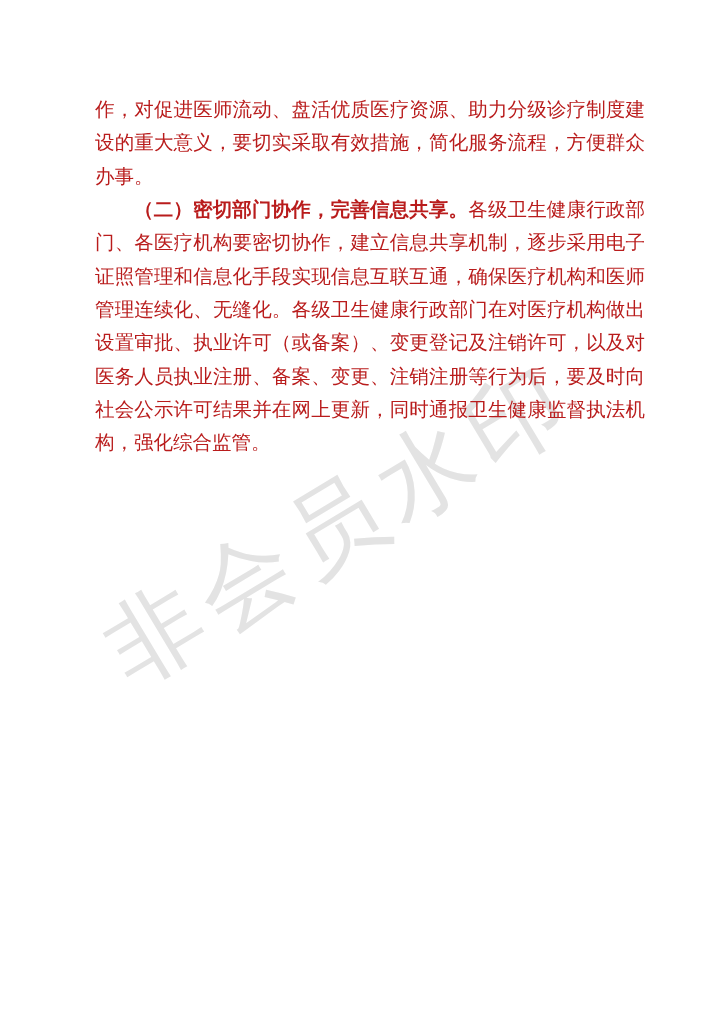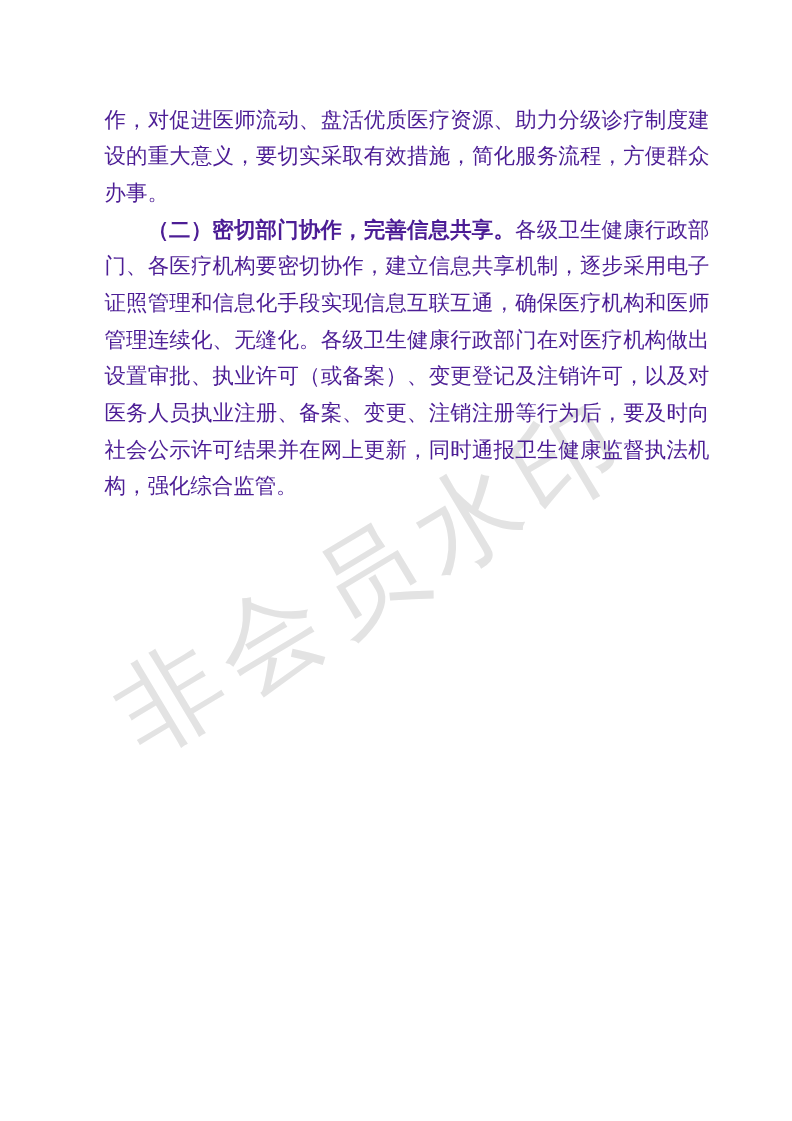--- a/index.html
+++ b/index.html
@@ -33,21 +33,21 @@
     pointer-events: none;
   }
   .page-content {
     position: absolute;
     left: 95px;
     top: 93px;
     width: 550px;
     z-index: 1;
     font-size: 19.5px;
     line-height: 33.35px;
-    color: #4c1d95;
+    color: #b91c1c;
     text-align: justify;
   }
   .para {
     margin: 0;
     padding: 0;
   }
   .para.indented {
     text-indent: 2em;
   }
   .lead {

